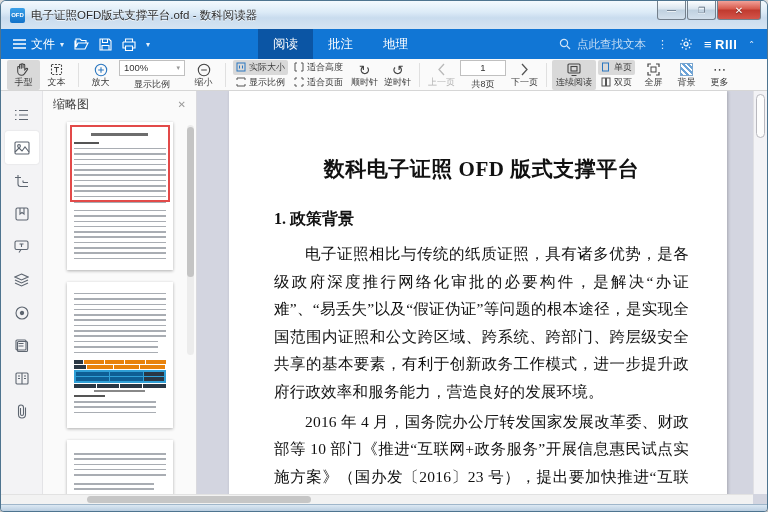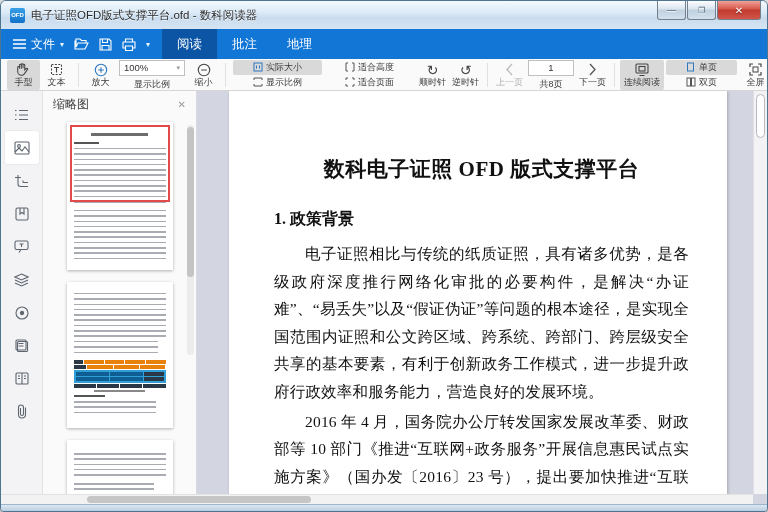--- a/index.html
+++ b/index.html
@@ -19,21 +19,21 @@
     font-size:10px; color:#fff; text-shadow:0 1px 1px rgba(0,0,0,.5); border-radius:0 0 3px 3px; margin-left:1px; }
   .wc.min,.wc.max { width:29px; background:linear-gradient(#fdfeff,#d9e4ee 45%,#bfd0df 50%,#d3e0ec); color:#49596b; text-shadow:0 1px 0 #fff; }
   .wc.close { width:44px; background:linear-gradient(#f2a198,#d6584a 45%,#c0392e 50%,#d4554a); }
 
   
   .menubar { height:30px; background:#1176d5; display:flex; align-items:stretch; color:#fff; flex:0 0 auto; font-size:12px; }
   .mleft { display:flex; align-items:center; gap:10px; padding:0 12px; }
   .filebtn { display:flex; align-items:center; gap:5px; cursor:default; }
   .mico { display:inline-flex; align-items:center; }
   .chev { font-size:8px; opacity:.9; }
-  .tabs { display:flex; }
+  .tabs { display:flex; margin-left:96px; }
   .tab { padding:0 15px; display:flex; align-items:center; font-size:12.5px; }
   .tab.active { background:#0b55a4; }
   .mright { margin-left:auto; display:flex; align-items:center; gap:11px; padding-right:12px; }
   .searchbox { display:flex; align-items:center; gap:6px; color:rgba(255,255,255,.75); font-size:11.5px; }
   .vdots { letter-spacing:0; font-size:11px; opacity:.85; }
   .brand { font-weight:bold; font-size:13px; letter-spacing:.5px; display:flex; align-items:center; gap:3px; }
 
   
   .toolbar { height:32px; background:#fafafa; border-bottom:1px solid #d6d6d6; display:flex; align-items:center;
     padding:0 6px; flex:0 0 auto; color:#3a3a3a; }
@@ -45,21 +45,21 @@
   .tbtn.sel { background:#d9d9d9; }
   .tbtn.disabled .ic, .tbtn.disabled .lb { color:#b3b3b3; }
   .combo { display:flex; flex-direction:column; align-items:center; margin:0 2px; }
   .combobox { width:66px; height:16px; border:1px solid #c0c0c0; background:#fff; font-size:9.5px; display:flex;
     align-items:center; justify-content:space-between; padding:0 4px; color:#333; }
   .combobox .dd { color:#999; font-size:7px; }
   .combo .lb { font-size:9px; line-height:11px; margin-top:3px; }
   .pageinput { width:46px; height:16px; border:1px solid #c0c0c0; background:#fff; font-size:9.5px; text-align:center; color:#333;
     font-family:"Liberation Sans","DejaVu Sans",sans-serif; }
   .grid2 { display:grid; grid-template-columns:auto auto; grid-auto-rows:15px; column-gap:3px; margin:0 2px; flex:0 0 auto; }
-  .gcell { display:flex; align-items:center; gap:3px; font-size:9px; padding:0 20px; white-space:nowrap; border-radius:2px; }
+  .gcell { display:flex; align-items:center; gap:3px; font-size:9px; padding:0 3px; white-space:nowrap; border-radius:2px; }
   .gcell.sel { background:#d9d9d9; }
   .gico { width:10px; height:10px; flex:0 0 auto; display:inline-flex; }
   .stack2 { display:flex; flex-direction:column; margin:0 2px; flex:0 0 auto; }
 
   
   .content { flex:1 1 auto; display:flex; position:relative; overflow:hidden; background:#d3d5e0; }
   .iconstrip { width:42px; background:#f3f3f5; border-right:1px solid #e3e3e6; display:flex; flex-direction:column;
     align-items:center; padding-top:7px; gap:0; flex:0 0 auto; }
   .sico { width:34px; height:33px; display:flex; align-items:center; justify-content:center; border-radius:3px; }
   .sico svg { stroke:#5d6570; }
@@ -158,20 +158,43 @@
       <div class="tab active">
           <span>阅读</span>
         </div>
       <div class="tab">
           <span>批注</span>
         </div>
       <div class="tab">
           <span>地理</span>
         </div>
     </div>
+    <div class="mright">
+      <div class="searchbox">
+        <span>
+          <svg width="12" height="12" viewBox="0 0 12 12" fill="none" stroke="rgba(255,255,255,.8)" stroke-width="1.2">
+              <circle cx="5" cy="5" r="3.6"></circle>
+              <path d="M8 8l3 3"></path>
+            </svg>
+        </span>
+        <span>点此查找文本</span>
+      </div>
+      <span class="vdots">⋮</span>
+      <span>
+        <svg width="14" height="14" viewBox="0 0 14 14" fill="none" stroke="#fff" stroke-width="1.2">
+            <circle cx="7" cy="7" r="2"></circle>
+            <path d="M7 1.2v1.6M7 11.2v1.6M1.2 7h1.6M11.2 7h1.6M2.9 2.9l1.1 1.1M10 10l1.1 1.1M11.1 2.9L10 4M4 10l-1.1 1.1"></path>
+          </svg>
+      </span>
+      <span class="brand">
+        <span>≡</span>
+          <span>RIII</span>
+      </span>
+      <span class="chev">⌃</span>
+    </div>
   </div>
 
   <div class="toolbar">
     <div class="tbtn sel">
       <span class="ic">
         <svg width="13" height="14" viewBox="0 0 13 14" fill="none" stroke="#444" stroke-width="1.1">
             <path d="M4 6V2.2c0-1.2 1.8-1.2 1.8 0V6M5.8 5.5V1.6c0-1.2 1.8-1.2 1.8 0v4M7.6 5.5V2.2c0-1.2 1.8-1.2 1.8 0v5l1.6-1.4c.9-.8 2 .3 1.2 1.2L9 11.5c-.6.8-1.4 1.5-2.8 1.5-2.6 0-4.2-2-4.2-4V4.6c0-1.1 1.8-1.1 1.8 0" transform="translate(-1.2 0) scale(.95)"></path>
           </svg>
       </span>
       <span class="lb">手型</span>

